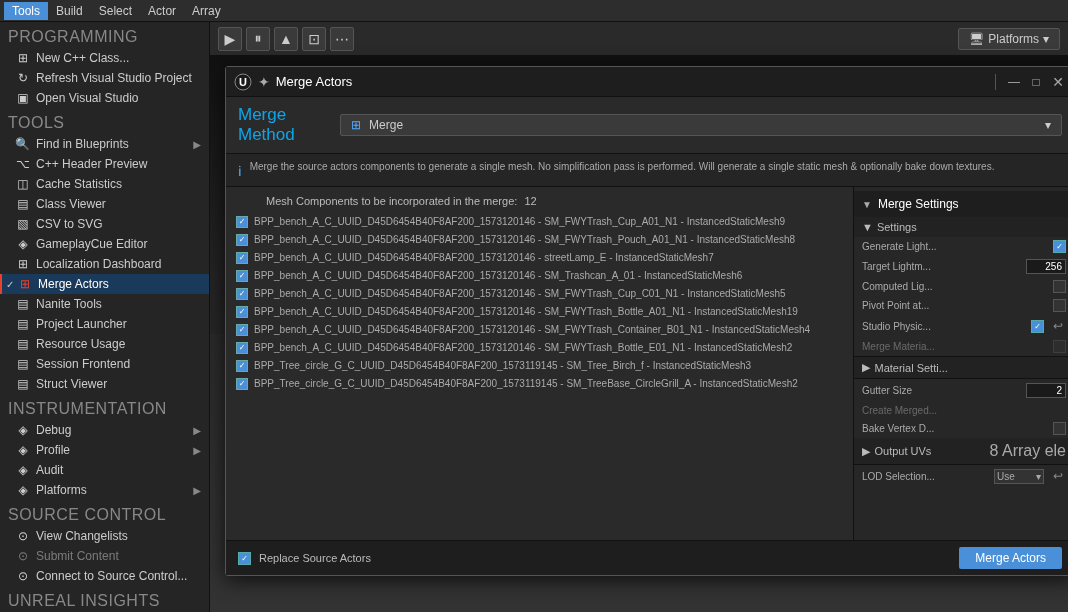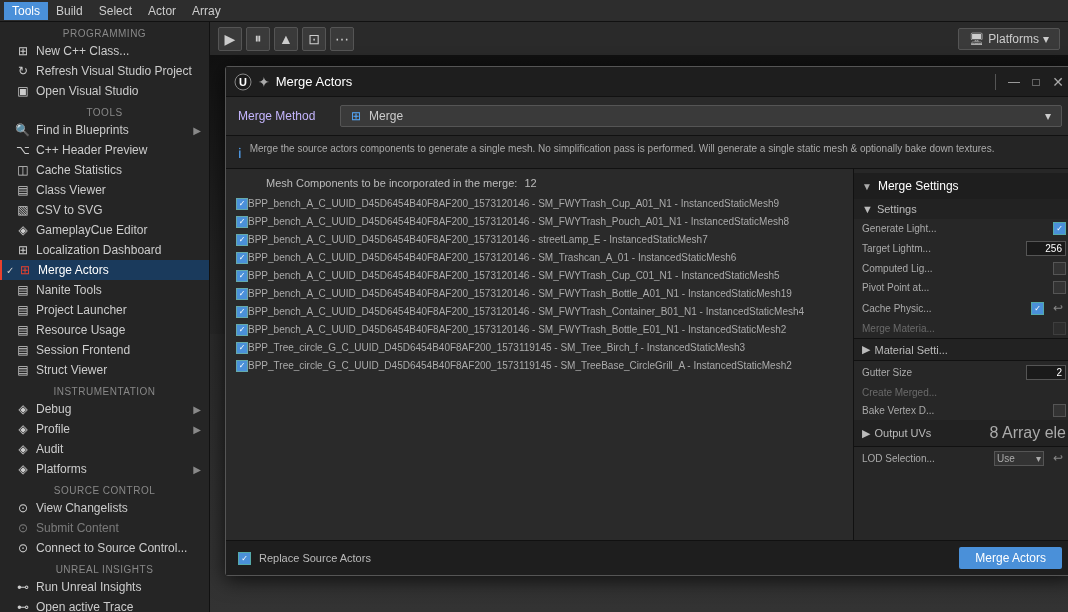--- a/index.html
+++ b/index.html
@@ -42,26 +42,25 @@
 
     
     .sidebar {
       width: 210px;
       background: #252525;
       border-right: 1px solid #111;
       overflow-y: auto;
       flex-shrink: 0;
     }
     .sidebar-section-label {
-      font-size: 10px;
+      font-size: 16px;
       color: #888;
       padding: 6px 8px 2px 8px;
       letter-spacing: 0.5px;
       text-transform: uppercase;
-      text-align: center;
     }
     .sidebar-item {
       display: flex;
       align-items: center;
       padding: 3px 8px 3px 16px;
       cursor: pointer;
       color: #ccc;
       font-size: 12px;
       position: relative;
     }
@@ -211,22 +210,22 @@
 
     
     .merge-method-row {
       display: flex;
       align-items: center;
       padding: 8px 12px;
       border-bottom: 1px solid #111;
       gap: 12px;
     }
     .merge-method-label {
-      font-size: 12px;
-      color: #c4b5fd;
+      font-size: 17px;
+      color: #0ea5e9;
       width: 90px;
     }
     .merge-method-select {
       display: flex;
       align-items: center;
       gap: 8px;
       background: #3a3a3a;
       border: 1px solid #555;
       border-radius: 2px;
       padding: 3px 10px;
@@ -265,20 +264,21 @@
     .mesh-list-header {
       font-size: 11px;
       color: #bbb;
       margin-bottom: 6px;
       padding-left: 32px;
     }
     .mesh-item {
       display: flex;
       align-items: center;
       padding: 1px 2px;
+      gap: 6px;
       font-size: 10px;
       color: #aaa;
       line-height: 1.6;
     }
     .mesh-item-checkbox {
       width: 12px;
       height: 12px;
       background: #4a90d9;
       border: 1px solid #6aa;
       display: flex;
@@ -661,21 +661,21 @@
                   </div>
                   <div class="settings-row">
                     <span class="settings-row-label">Computed Lig...</span>
                     <div class="settings-checkbox empty"></div>
                   </div>
                   <div class="settings-row">
                     <span class="settings-row-label">Pivot Point at...</span>
                     <div class="settings-checkbox empty"></div>
                   </div>
                   <div class="settings-row">
-                    <span class="settings-row-label">Cache Physic...</span>
+                    <span class="settings-row-label">Studio Physic...</span>
                     <div class="settings-checkbox"></div>
                     <span class="settings-return-btn">↩</span>
                   </div>
                   <div class="settings-row" style="opacity:0.5">
                     <span class="settings-row-label">Merge Materia...</span>
                     <div class="settings-checkbox empty"></div>
                   </div>
                 </div>
 
                 <div class="settings-section">

